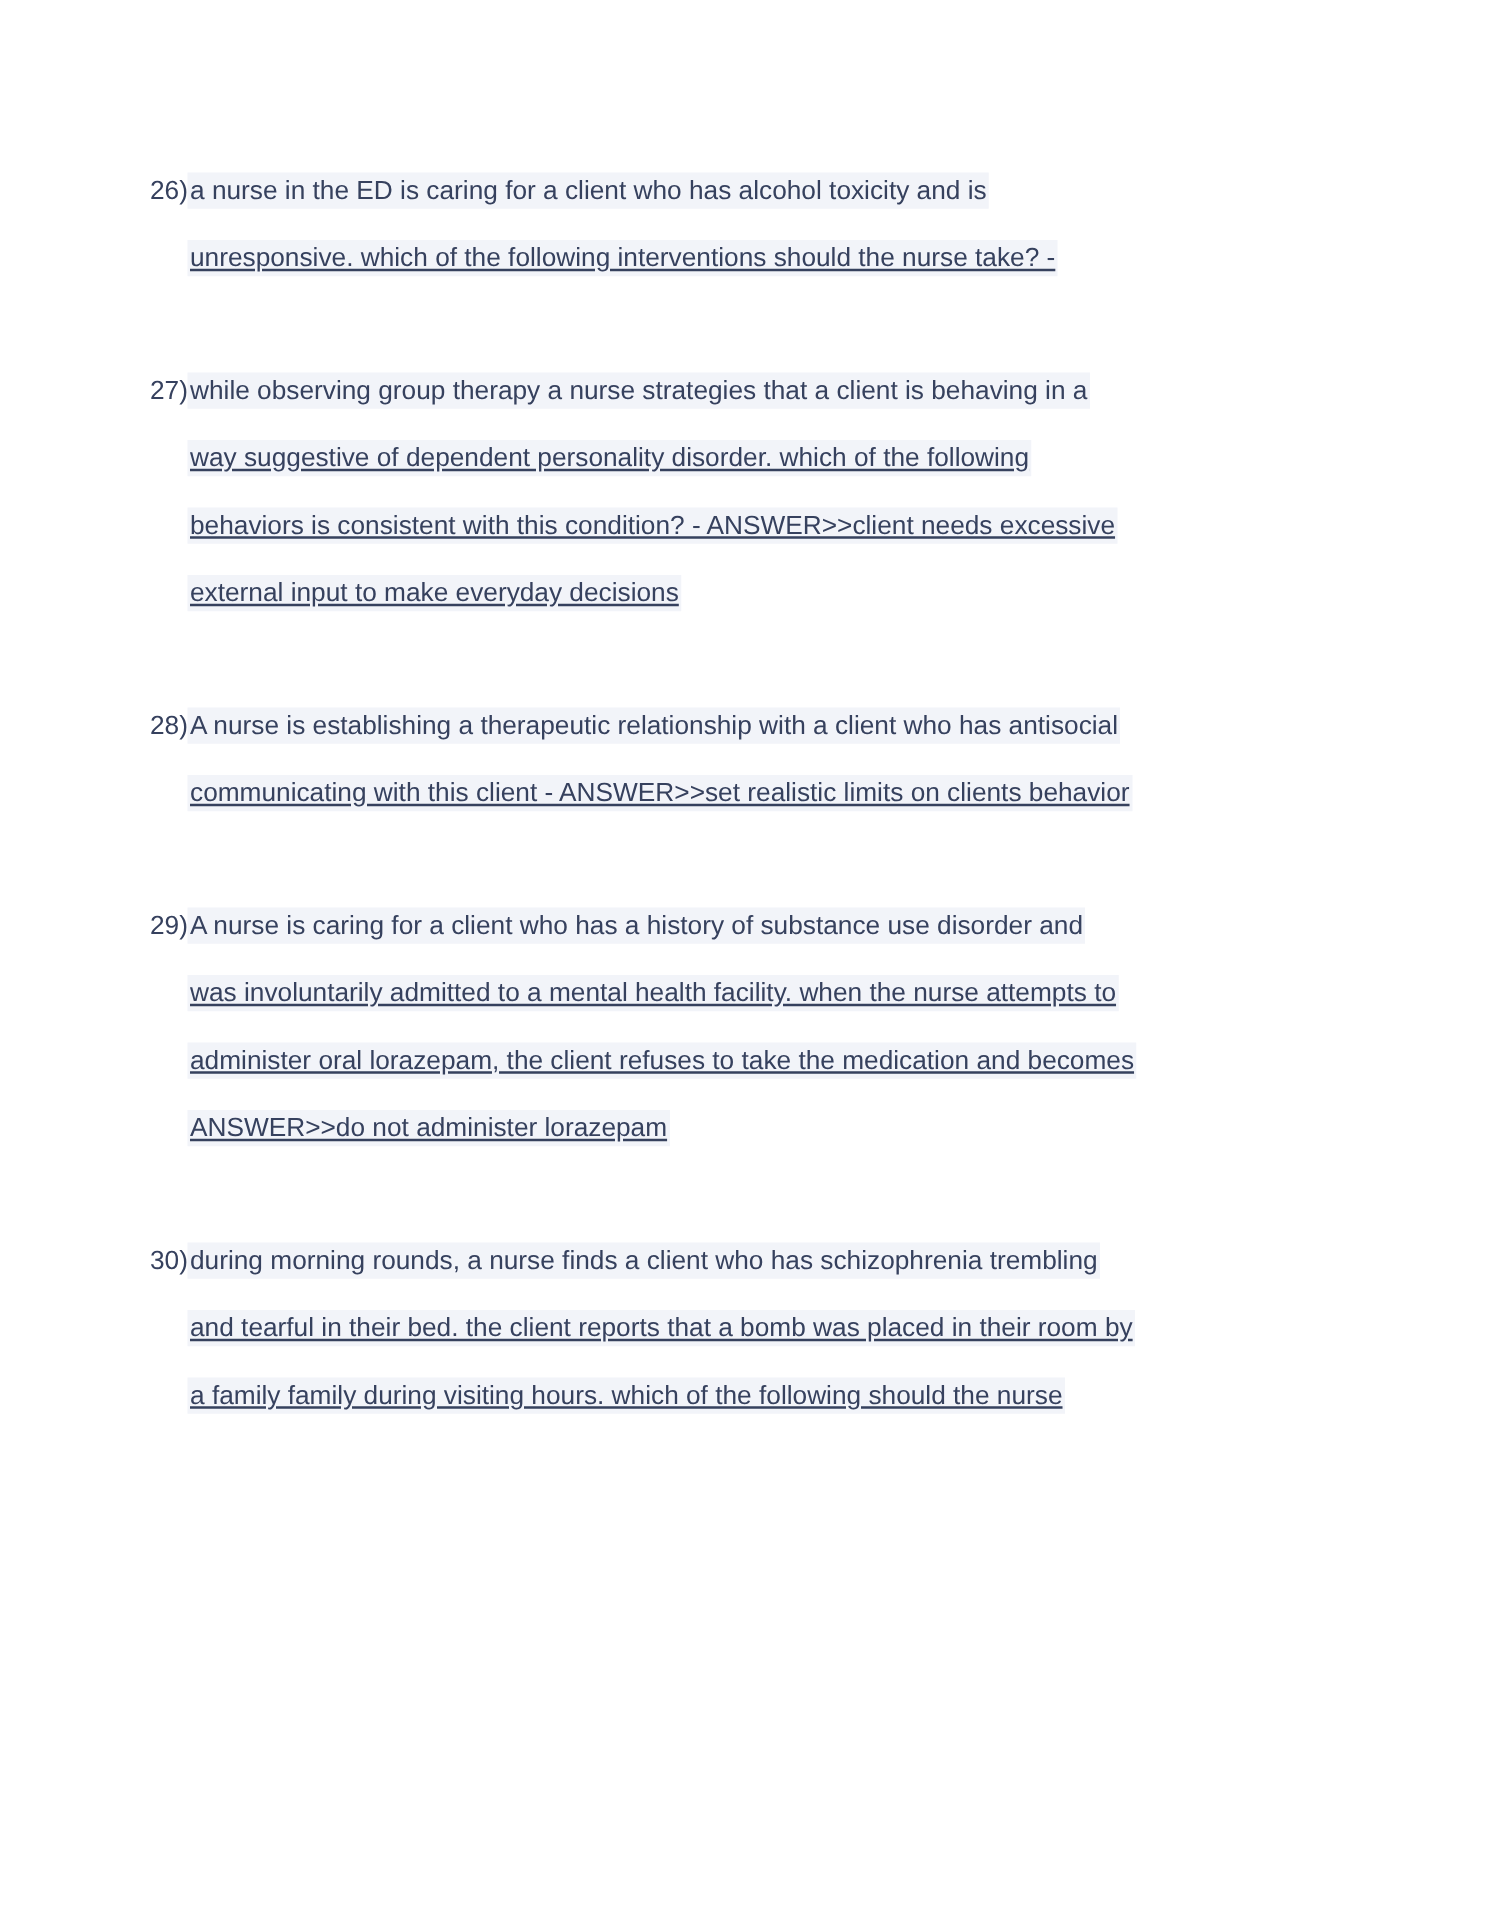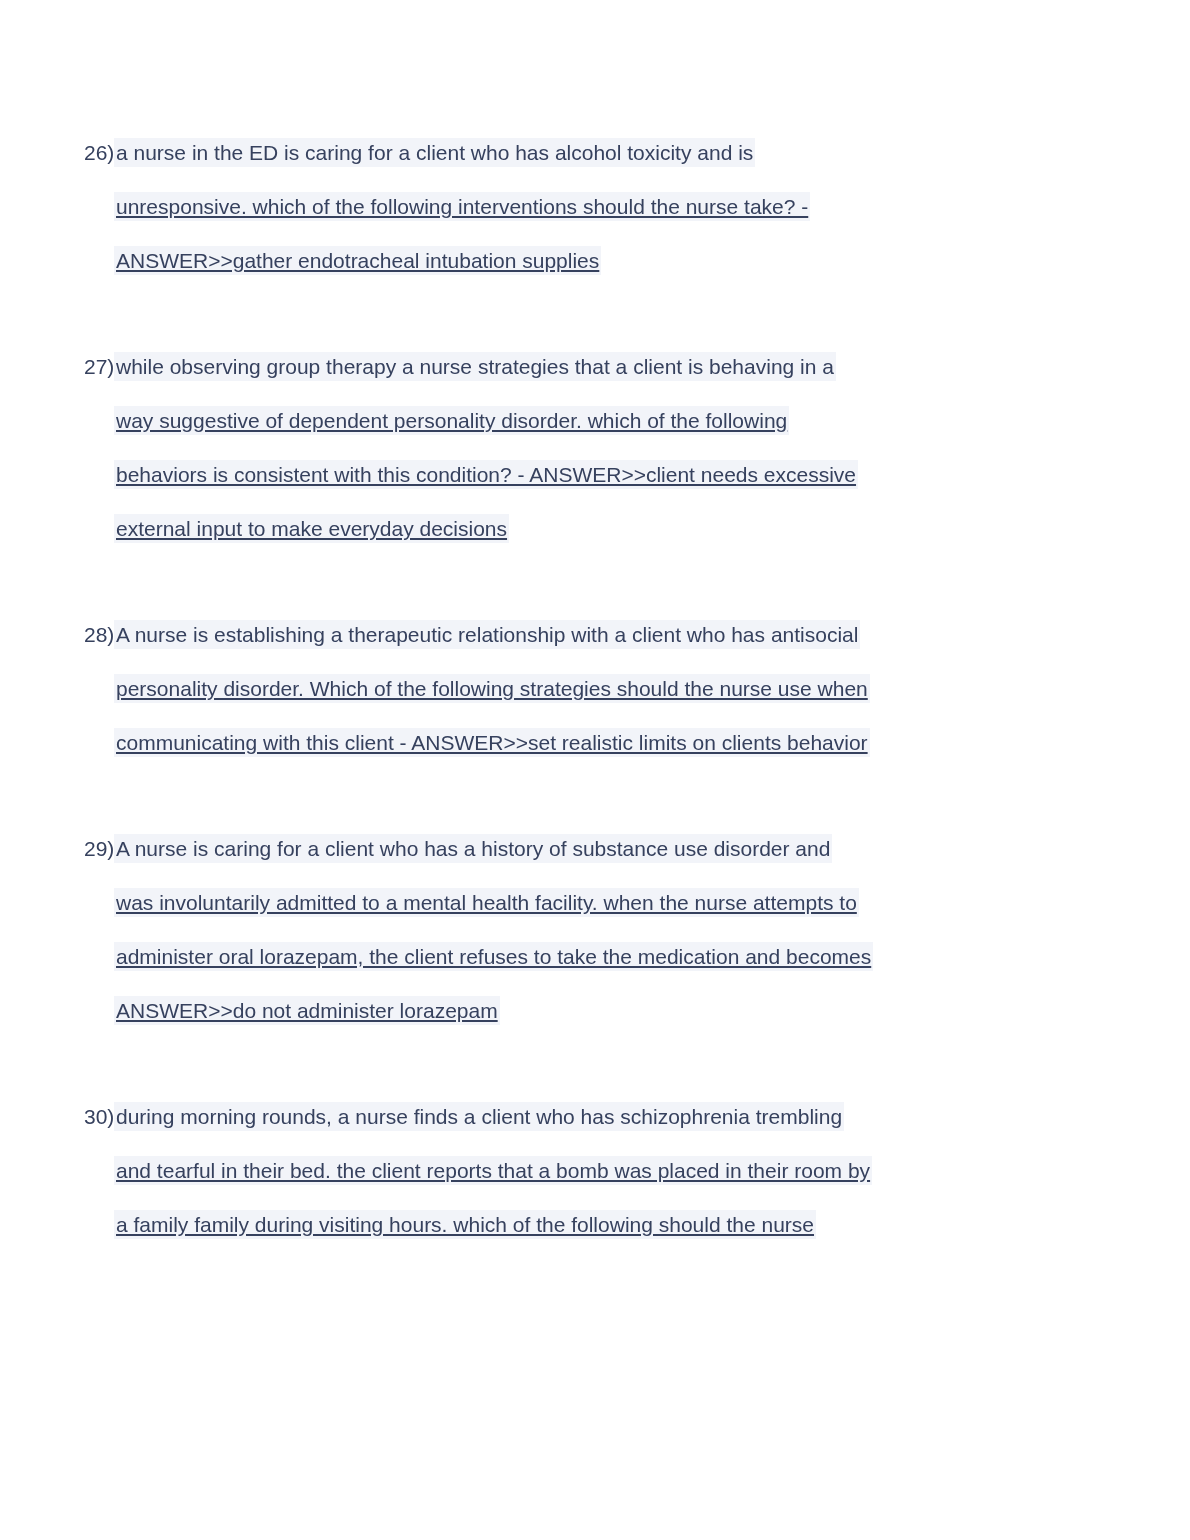--- a/index.html
+++ b/index.html
@@ -12,21 +12,21 @@
   body {
     width: 1190px;
     height: 1540px;
     background: var(--bg);
     font-family: "Liberation Sans", sans-serif;
     overflow: hidden;
   }
   .page {
     width: 1190px;
     height: 1368px;
-    padding: 126px 60px 0 84px;
+    padding: 126px 60px 0 120px;
     color: var(--text);
     font-size: 21px;
   }
   .question {
     margin: 0 0 52px 0;
   }
   .line {
     height: 54px;
     line-height: 54px;
     white-space: pre;
@@ -47,33 +47,31 @@
   }
 </style>
 </head>
 <body>
 
 <div class="page">
 
   <div class="question">
     <div class="line"><span class="num">26)</span><span class="hl">a nurse in the ED is caring for a client who has alcohol toxicity and is</span></div>
     <div class="line cont"><span class="hl">unresponsive. which of the following interventions should the nurse take? -</span></div>
-    <div class="line cont"><span class="hl">ANSWER&gt;&gt;gather endotracheal intubation supplies</span></div>
   </div>
 
   <div class="question">
     <div class="line"><span class="num">27)</span><span class="hl">while observing group therapy a nurse strategies that a client is behaving in a</span></div>
     <div class="line cont"><span class="hl">way suggestive of dependent personality disorder. which of the following</span></div>
     <div class="line cont"><span class="hl">behaviors is consistent with this condition? - ANSWER&gt;&gt;client needs excessive</span></div>
     <div class="line cont"><span class="hl">external input to make everyday decisions</span></div>
   </div>
 
   <div class="question">
     <div class="line"><span class="num">28)</span><span class="hl">A nurse is establishing a therapeutic relationship with a client who has antisocial</span></div>
-    <div class="line cont"><span class="hl">personality disorder. Which of the following strategies should the nurse use when</span></div>
     <div class="line cont"><span class="hl">communicating with this client - ANSWER&gt;&gt;set realistic limits on clients behavior</span></div>
   </div>
 
   <div class="question">
     <div class="line"><span class="num">29)</span><span class="hl">A nurse is caring for a client who has a history of substance use disorder and</span></div>
     <div class="line cont"><span class="hl">was involuntarily admitted to a mental health facility. when the nurse attempts to</span></div>
     <div class="line cont"><span class="hl">administer oral lorazepam, the client refuses to take the medication and becomes</span></div>
     <div class="line cont"><span class="hl">ANSWER&gt;&gt;do not administer lorazepam</span></div>
   </div>
 

